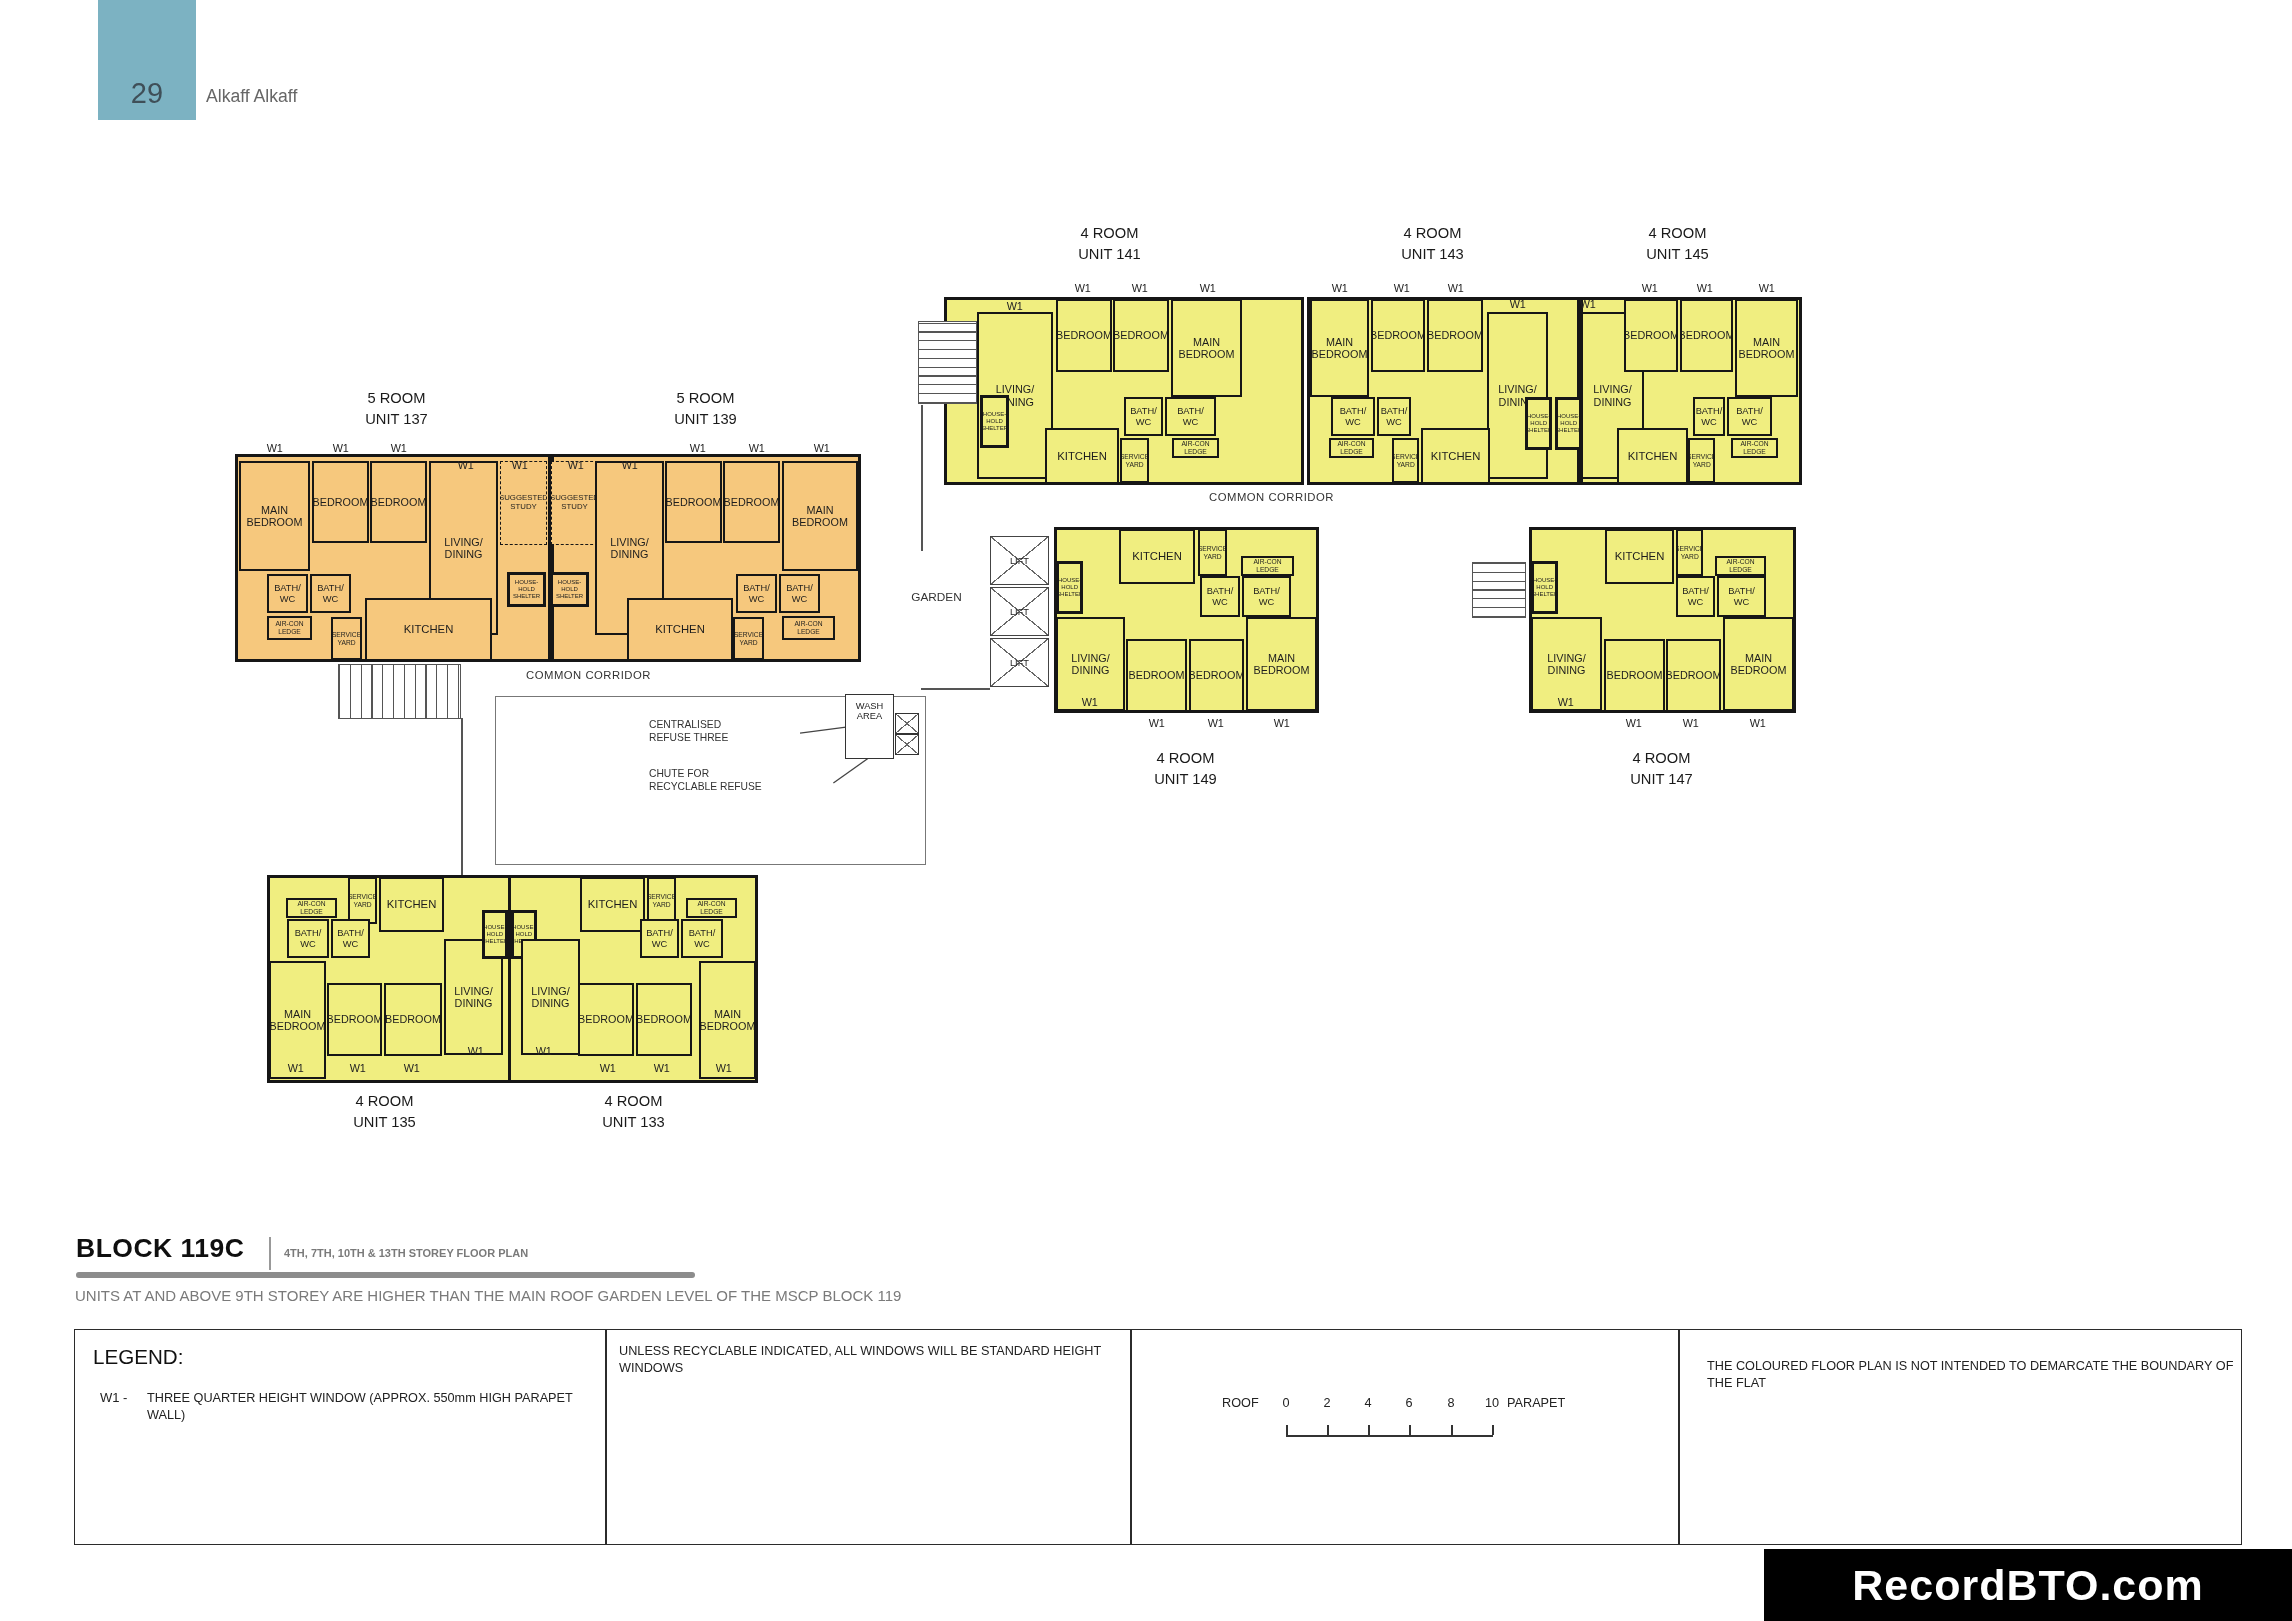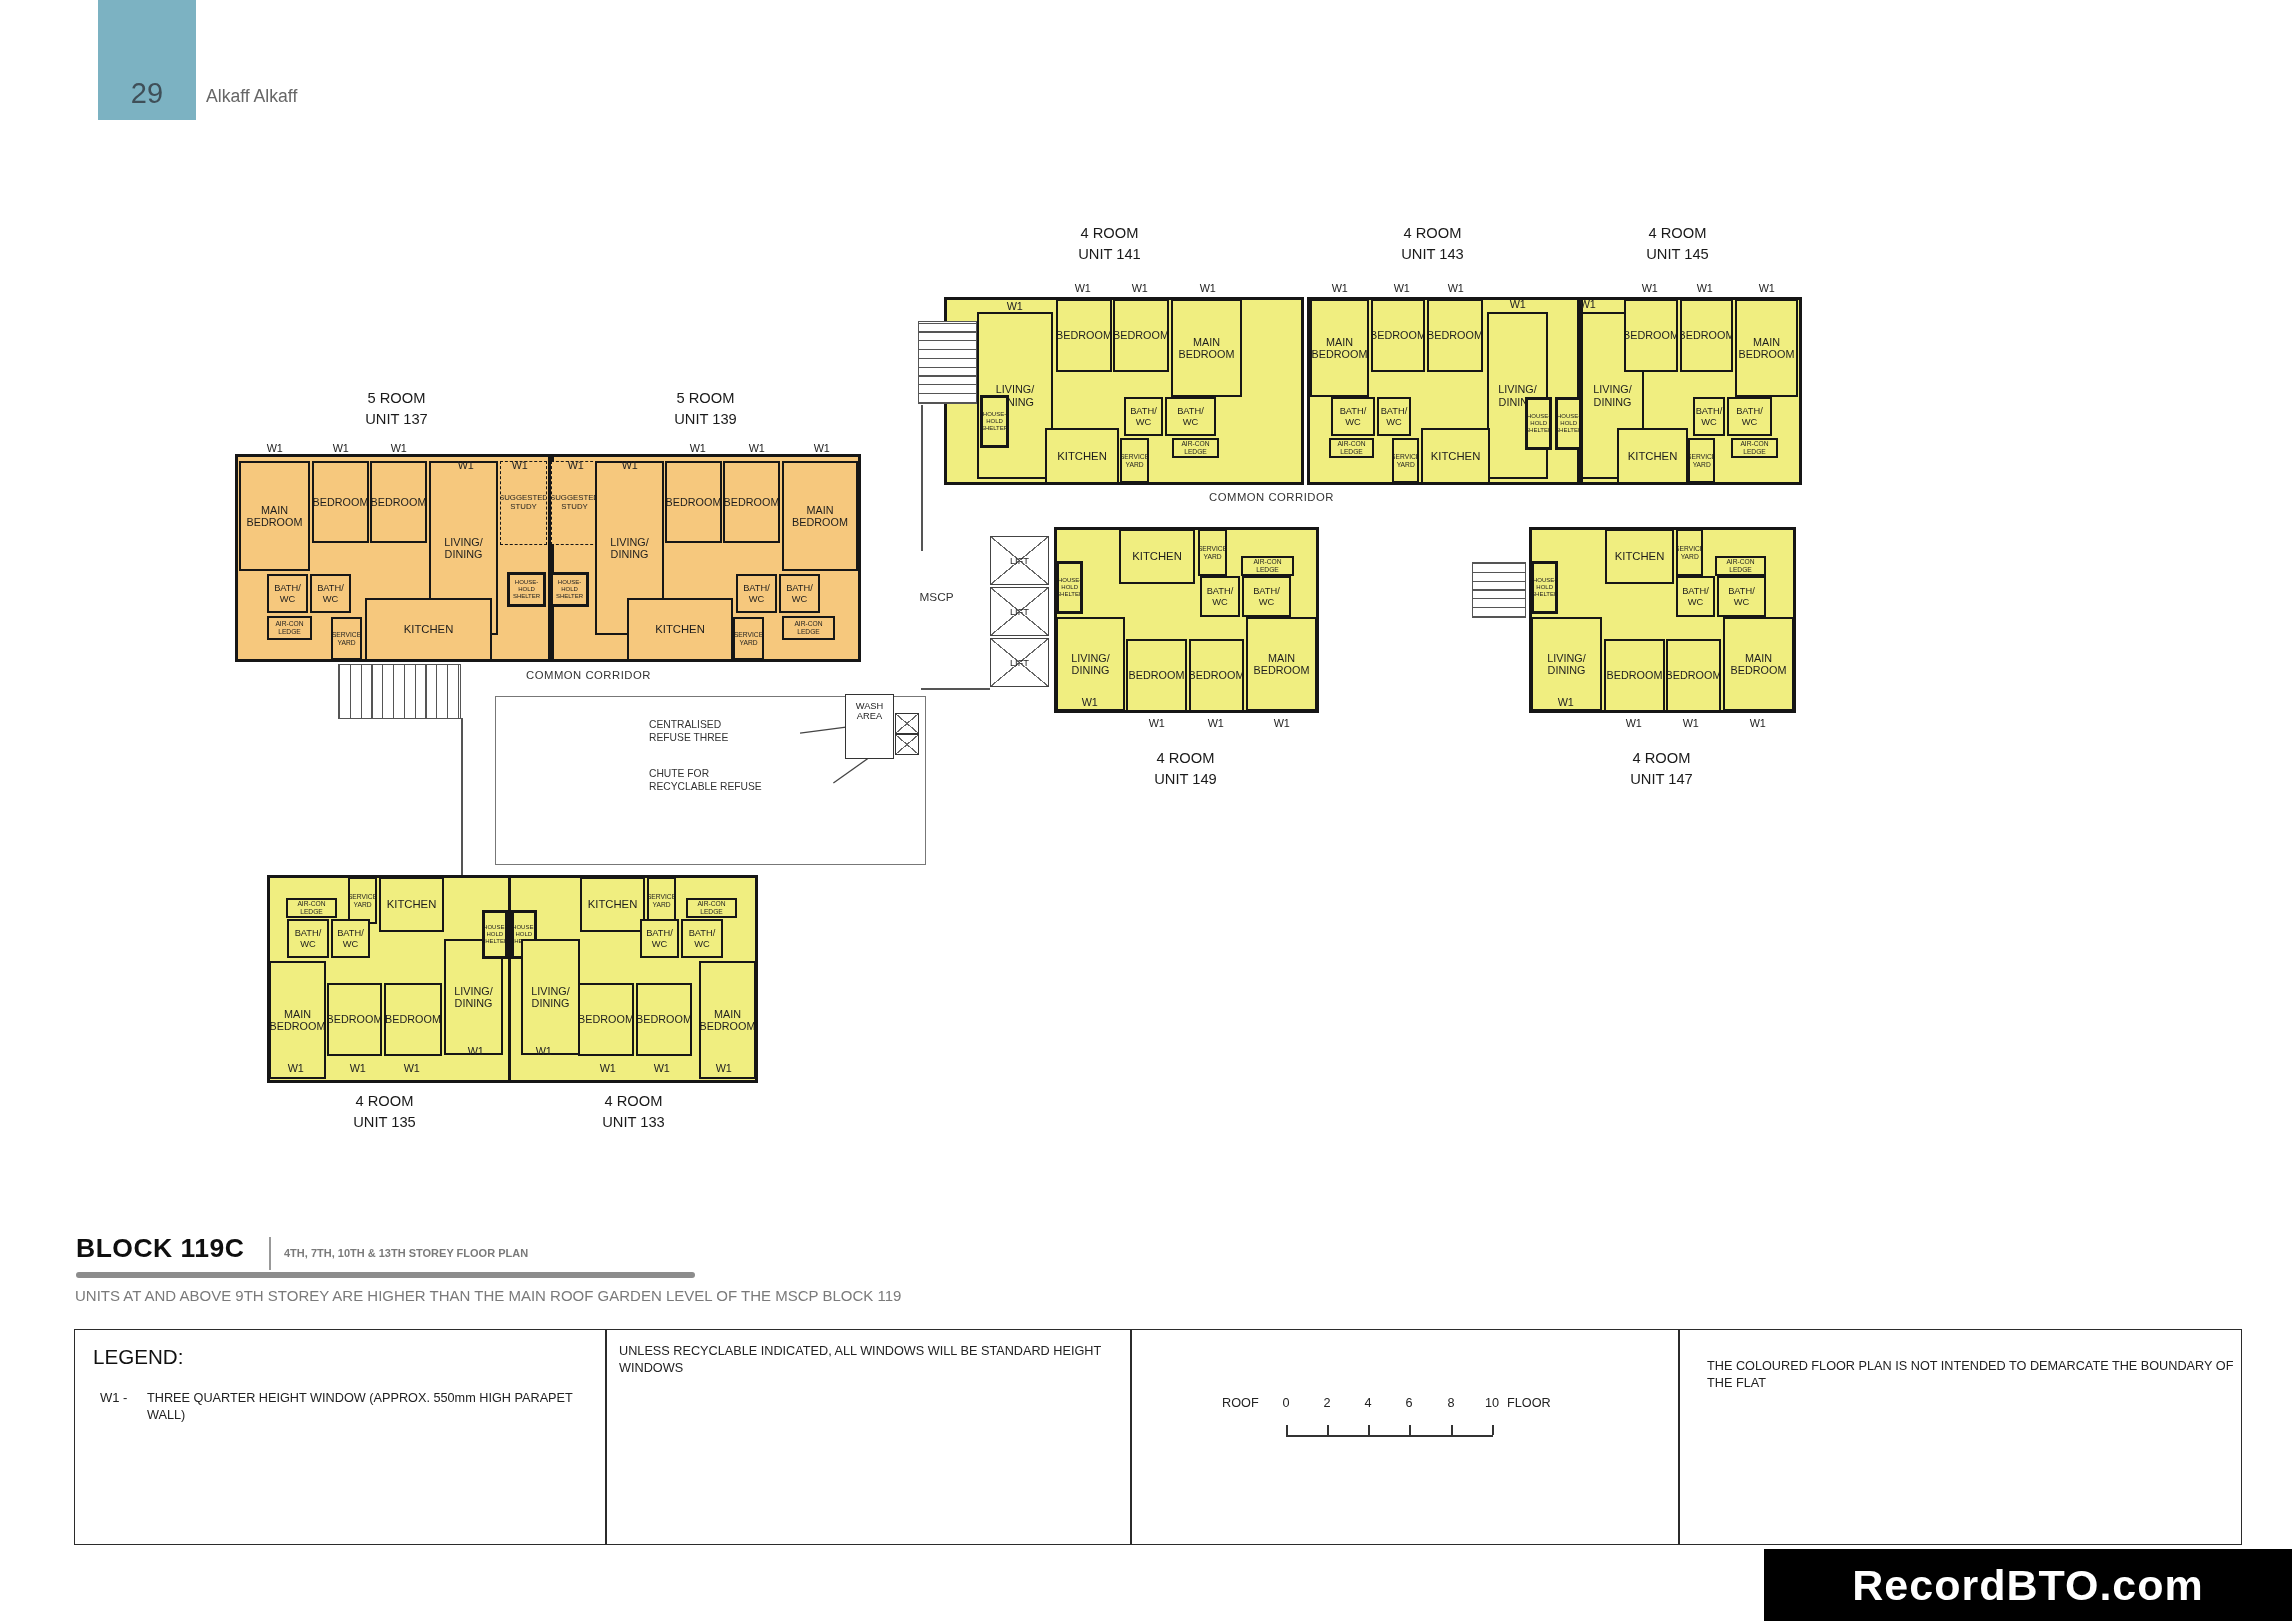--- a/index.html
+++ b/index.html
@@ -95,21 +95,21 @@
   <div class="xbox" style="left:895px;top:713px;width:23.5px;height:20.6px;"></div>
   <div class="xbox" style="left:895px;top:734px;width:23.5px;height:20.6px;"></div>
 
   <div class="ann" style="left:649px;top:718px;width:149px;font-size:10.3px;line-height:1.3;">CENTRALISED
 REFUSE THREE</div>
   <div class="ann" style="left:649px;top:767px;width:167px;font-size:10.3px;line-height:1.3;">CHUTE FOR
 RECYCLABLE REFUSE</div>
 
   <div class="ann" style="left:510px;top:669px;width:157px;text-align:center;font-size:11.3px;letter-spacing:0.5px;">COMMON CORRIDOR</div>
   <div class="ann" style="left:1193px;top:491px;width:157px;text-align:center;font-size:11.3px;letter-spacing:0.5px;">COMMON CORRIDOR</div>
-  <div class="ann" style="left:907px;top:590px;width:59px;text-align:center;font-size:11.8px;">MSCP</div>
+  <div class="ann" style="left:907px;top:590px;width:59px;text-align:center;font-size:11.8px;">GARDEN</div>
 <div class="fp orange" style="left: 235px; top: 454px; width: 316px; height: 208px;"></div>
     <div class="fp orange" style="left: 551px; top: 454px; width: 310px; height: 208px;"></div>
     <div class="fp yellow" style="left: 944px; top: 297px; width: 360px; height: 188px;"></div>
     <div class="fp yellow" style="left: 1307px; top: 297px; width: 273px; height: 188px;"></div>
     <div class="fp yellow" style="left: 1580px; top: 297px; width: 222px; height: 188px;"></div>
     <div class="fp yellow" style="left: 1054px; top: 527px; width: 265px; height: 186px;"></div>
     <div class="fp yellow" style="left: 1529px; top: 527px; width: 267px; height: 186px;"></div>
     <div class="fp yellow" style="left: 267px; top: 875px; width: 250px; height: 208px;"></div>
     <div class="fp yellow" style="left: 508px; top: 875px; width: 250px; height: 208px;"></div>
     <div class="room orange" style="left: 239px; top: 461px; width: 71px; height: 110px;">MAIN
@@ -352,21 +352,21 @@
 <div class="cell-div" style="left:605px;"></div>
 <div class="cell-div" style="left:1130px;"></div>
 <div class="cell-div" style="left:1678px;"></div>
 
 <div id="legend-title">LEGEND:</div>
 <div id="legend-w1-code">W1 -</div>
 <div id="legend-w1-text">THREE QUARTER HEIGHT WINDOW (APPROX. 550mm HIGH PARAPET WALL)</div>
 <div id="windows-note">UNLESS RECYCLABLE INDICATED,  ALL WINDOWS WILL BE STANDARD HEIGHT WINDOWS</div>
 
 <div id="scale-label">ROOF</div>
-<div id="scale-unit">FLOOR</div>
+<div id="scale-unit">PARAPET</div>
 <div id="scale-line"></div>
 <div id="boundary-note">THE COLOURED FLOOR PLAN IS NOT INTENDED TO DEMARCATE THE BOUNDARY OF THE FLAT</div>
 
 <div id="watermark">
   <span>RecordBTO.com</span>
 </div>
 
 <span class="scale-tick-label" style="left: 1286px;">0</span>
 <div class="scale-tick" style="left: 1286px;"></div>
 <span class="scale-tick-label" style="left: 1327px;">2</span>

